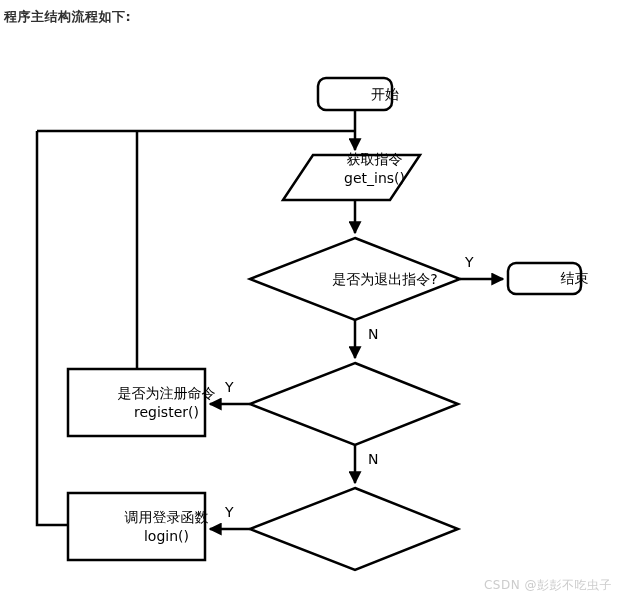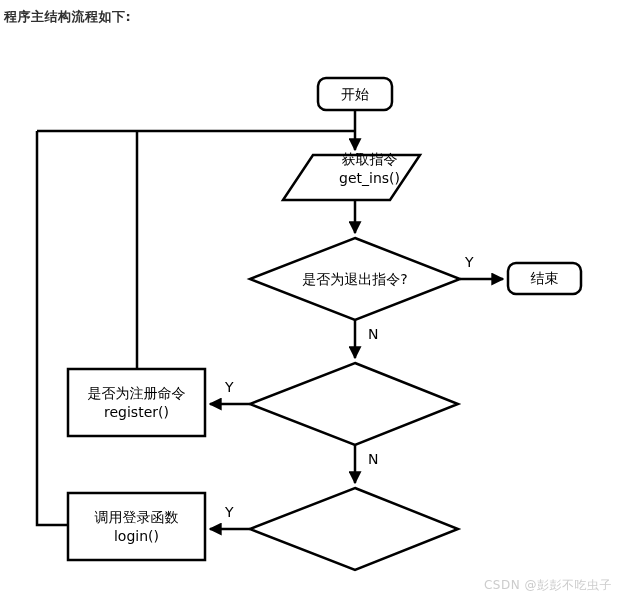--- a/index.html
+++ b/index.html
@@ -4,21 +4,21 @@
 <style>
   * { margin:0; padding:0; box-sizing:border-box; }
   html,body { background:#ffffff; }
   body { font-family:"DejaVu Sans","Liberation Sans",sans-serif; }
   .canvas { position:relative; width:622px; height:601px; background:#ffffff; overflow:hidden; }
   .page-title { position:absolute; left:4px; top:8px; font-size:13px; color:#303030; letter-spacing:0.5px;font-weight:bold; }
   svg.diagram { position:absolute; left:0; top:0; width:622px; height:601px; }
   .node-label {
     position:absolute; display:flex; flex-direction:column;
     align-items:center; justify-content:center; text-align:center;
-    font-size:14px; color:#000; line-height:19px; pointer-events:none;
+    font-size:14px; color:#000; line-height:19px; pointer-events:none;margin-left:30px;
   }
   .edge-label { position:absolute; font-size:14px; color:#000; pointer-events:none; }
   .watermark { position:absolute; right:10px; bottom:7px; font-size:12px; color:#cccccc; letter-spacing:0.5px;margin-left:32px; }
 </style>
 </head>
 <body>
 
 <div class="canvas">
 
   <div class="page-title">程序主结构流程如下:</div>
@@ -50,21 +50,21 @@
       <rect x="508" y="263" width="73" height="31" rx="8" ry="8"></rect>
       <rect x="68" y="369" width="137" height="67"></rect>
       <polygon points="355,363 458,404 355,445 250,404"></polygon>
       <rect x="68" y="493" width="137" height="67"></rect>
       <polygon points="355,488 458,529 355,570 250,529"></polygon>
     </g>
   </svg>
 
   <div class="node-label" style="left:318px; top:78px; width:74px; height:32px;">开始</div>
 
-  <div class="node-label" style="left:301px; top:155px; width:137px; height:27px;">
+  <div class="node-label" style="left:276px; top:155px; width:137px; height:27px;">
     <span>获取指令</span>
     <span>get_ins()</span>
   </div>
 
   <div class="node-label" style="left:250px; top:238px; width:210px; height:82px;">是否为退出指令?</div>
 
   <div class="node-label" style="left:508px; top:263px; width:73px; height:31px;">结束</div>
 
   <div class="node-label" style="left:68px; top:369px; width:137px; height:67px;">
     <span>是否为注册命令</span>

